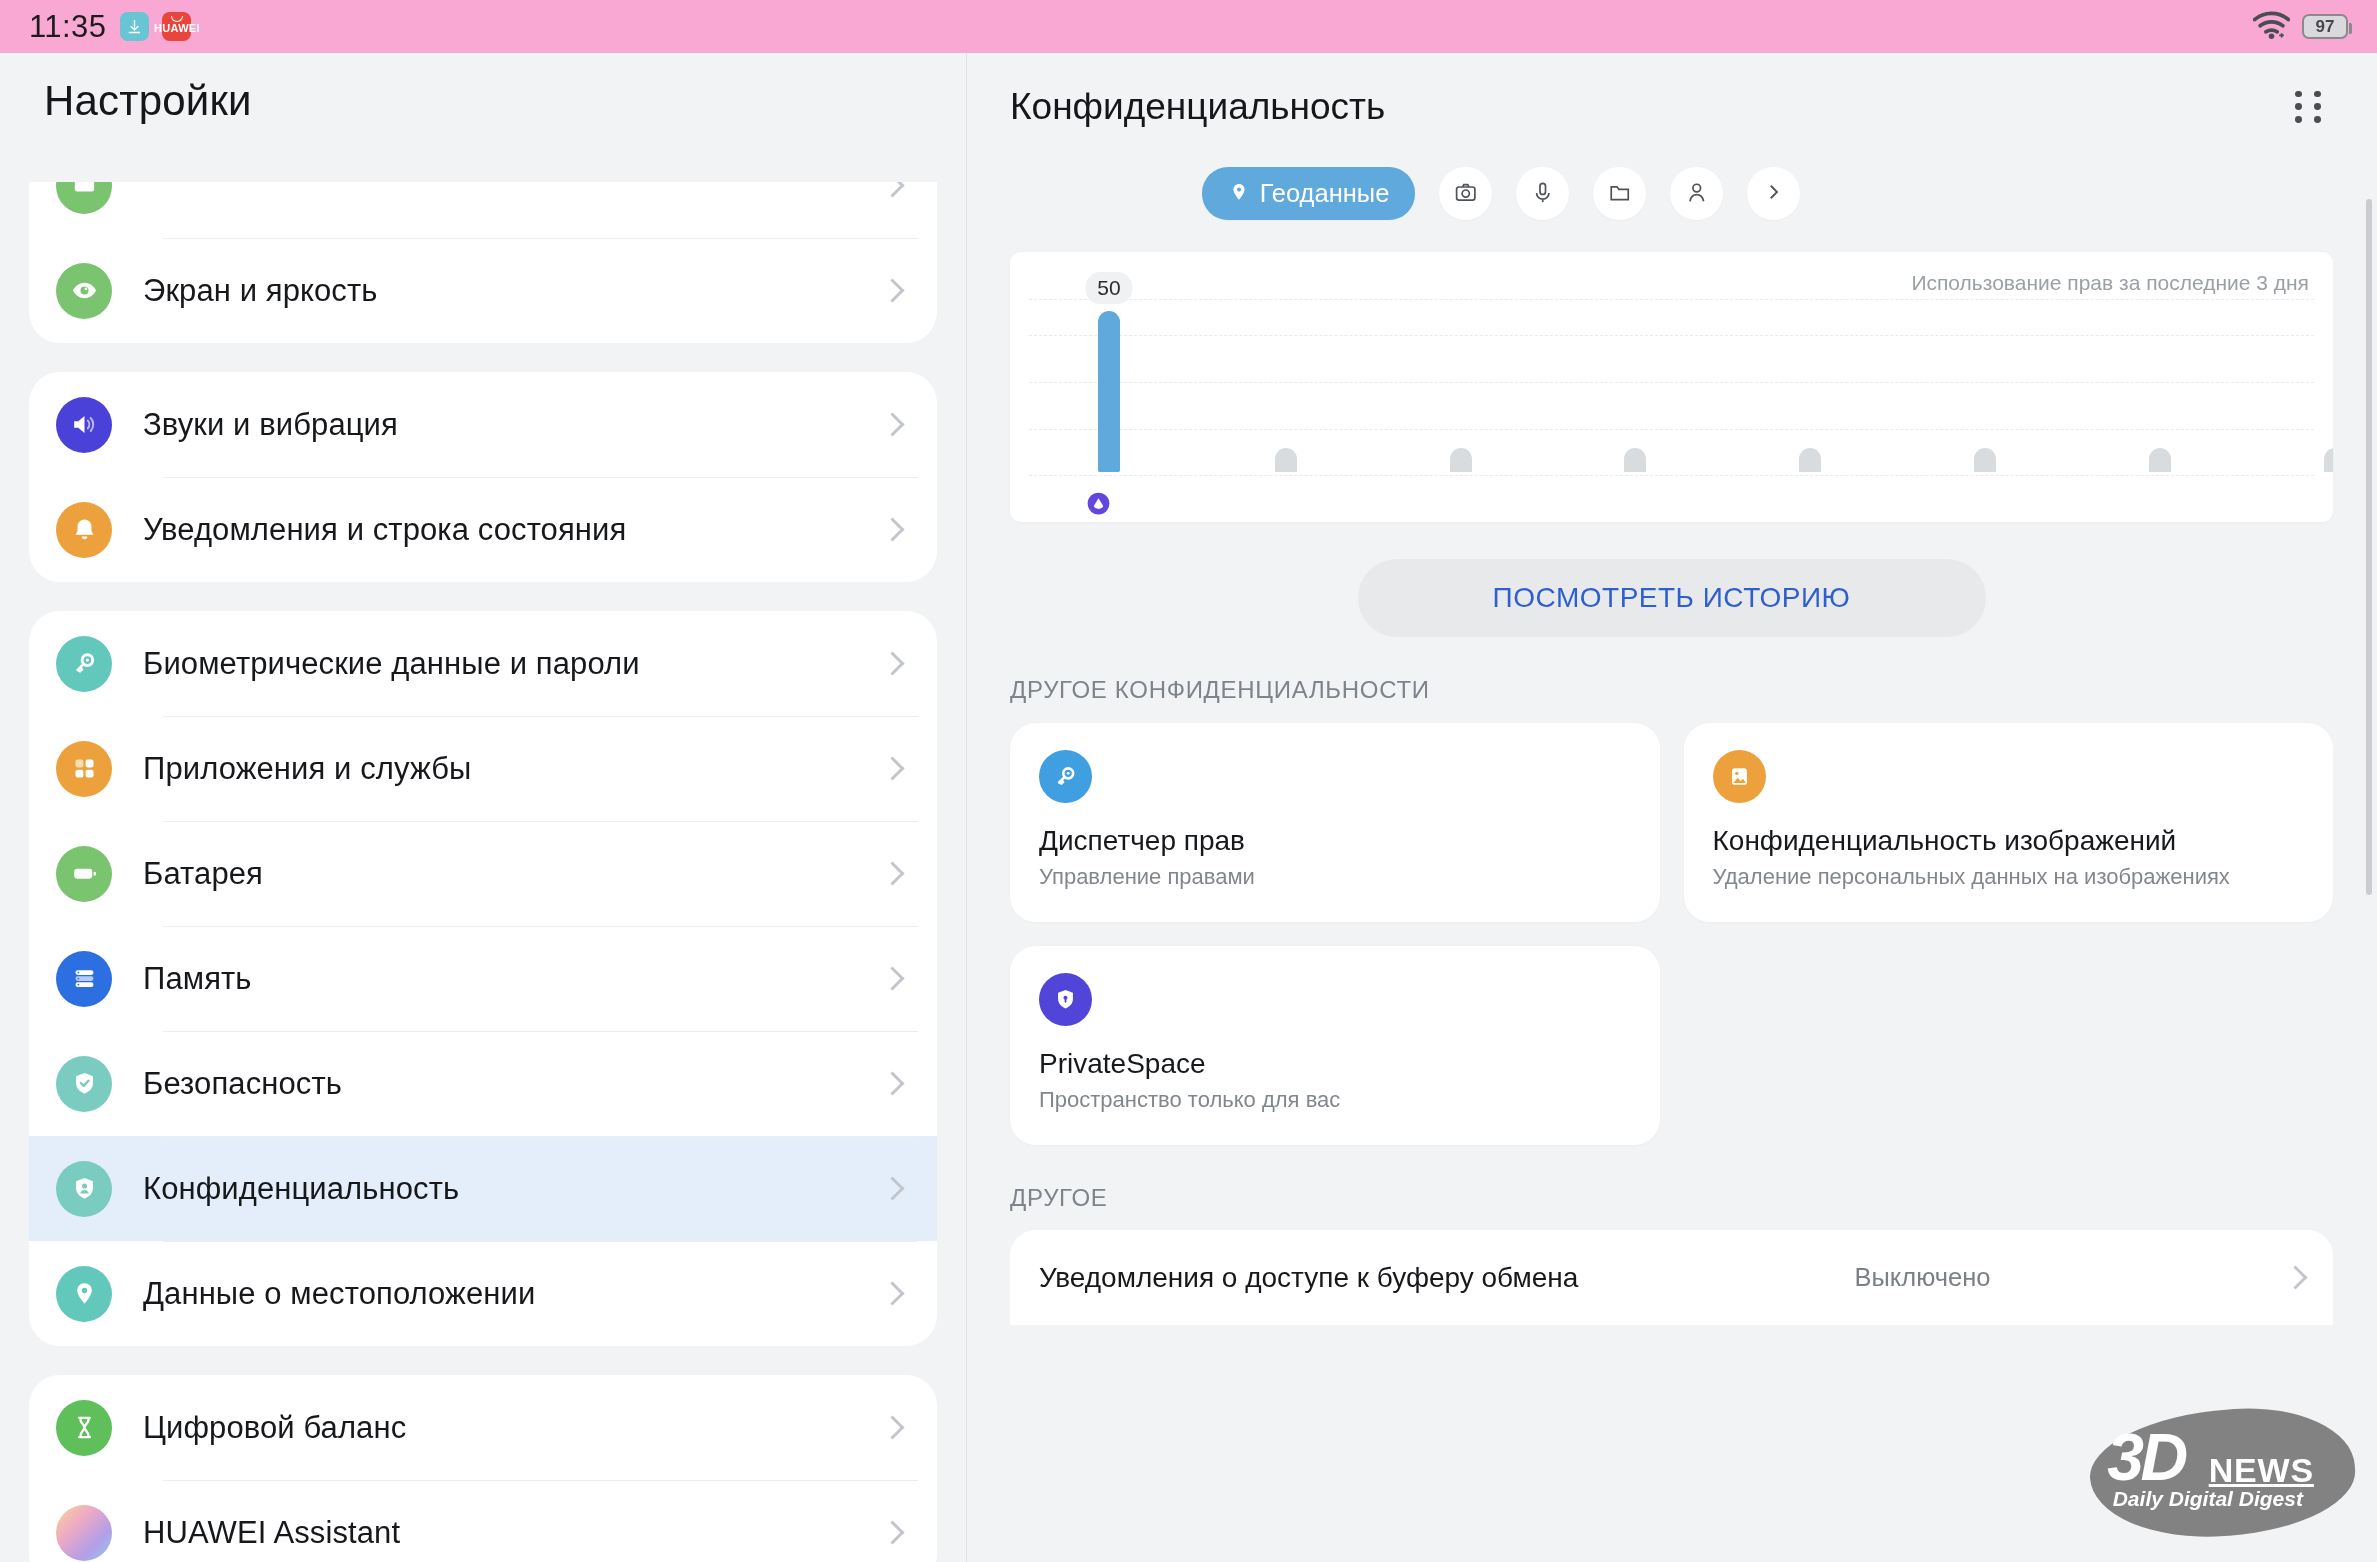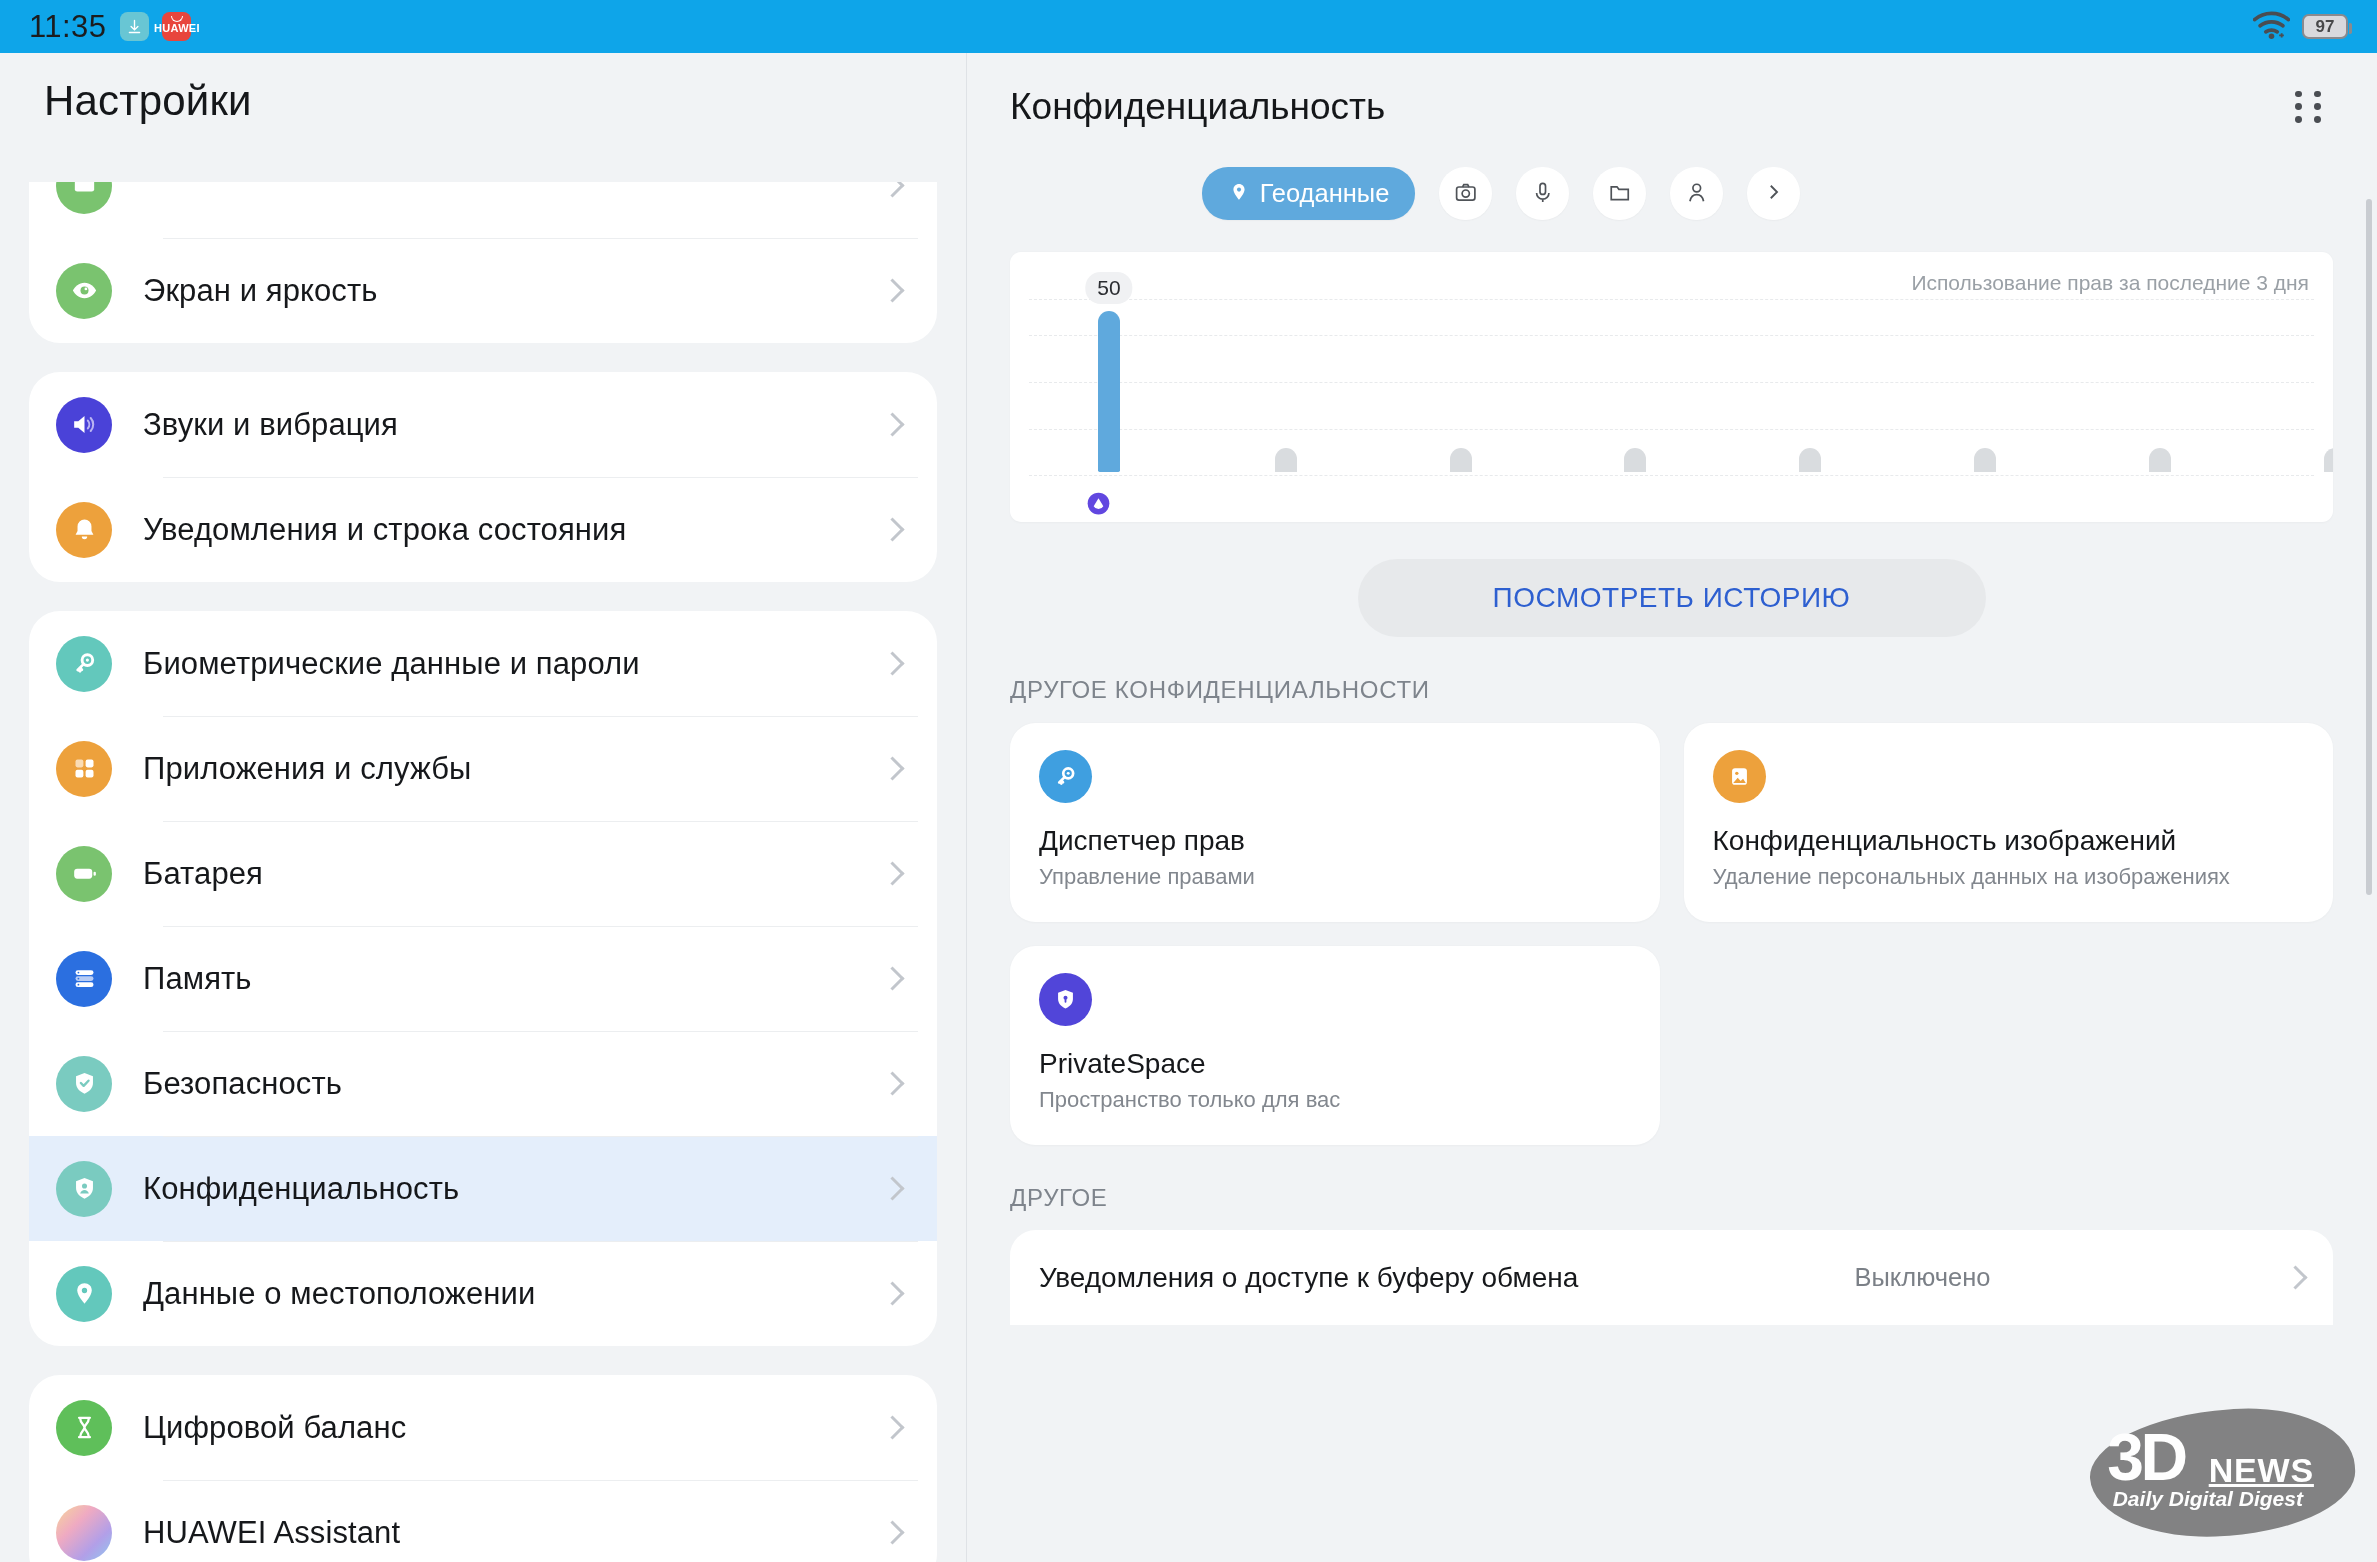--- a/index.html
+++ b/index.html
@@ -8,21 +8,21 @@
     width: 2377px; height: 1562px;
     background: #f1f3f5;
     font-family: "Liberation Sans", "DejaVu Sans", sans-serif;
     overflow: hidden;
   }
 
   
   .statusbar {
     position: absolute; top: 0; left: 0; width: 2377px; height: 53px;
     display: flex; align-items: center; justify-content: space-between;
-    padding: 0 29px; background: #0ea5e9;
+    padding: 0 29px; background: #f9a8d4;
   }
   .sb-left { display: flex; align-items: center; gap: 13.6px; }
   .sb-clock { font-size: 31px; color: #1c1c1e; letter-spacing: 0.4px; }
   .sb-icon { width: 29px; height: 29px; border-radius: 7.6px; display:flex; align-items:center; justify-content:center; }
   .sb-dl { background: #68c6d4; }
   .sb-huawei { background: #e8453c; position: relative; }
   .sb-huawei .hw-txt { color:#fff; font-size:11px; font-weight:bold; letter-spacing:0.3px; margin-top:3.4px;}
   .sb-huawei .hw-arc {
     position:absolute; top:4.2px; left:50%; transform:translateX(-50%);
     width:12px; height:6px; border:1.4px solid #fff; border-top:none;
@@ -164,21 +164,21 @@
     position:absolute; right: 15.3px; bottom: 10.2px; width: 280px; height: 153px;
     opacity: .95; pointer-events:none;
   }
   .wm-stroke {
     position:absolute; inset: 10.2px 6.8px 17px 8.5px; background:#7d7d7d;
     border-radius: 55% 45% 50% 50% / 48% 52% 46% 54%;
     transform: rotate(-4deg);
   }
   .wm-3d {
     position:absolute; left: 25.5px; top: 24px; font-size: 66px; font-weight: bold;
-    color:#fff; letter-spacing: -3.4px; line-height: 1;
+    color:#fff; font-style: italic; letter-spacing: -3.4px; line-height: 1;
   }
   .wm-news {
     position:absolute; left: 127px; top: 51px; font-size: 34px; font-weight: bold;
     color:#fff; letter-spacing: 0.8px; text-decoration: underline;
   }
   .wm-sub {
     position:absolute; left: 31px; top: 87px; font-size: 21px; font-weight:bold;
     font-style: italic; color:#fff;
   }
 

